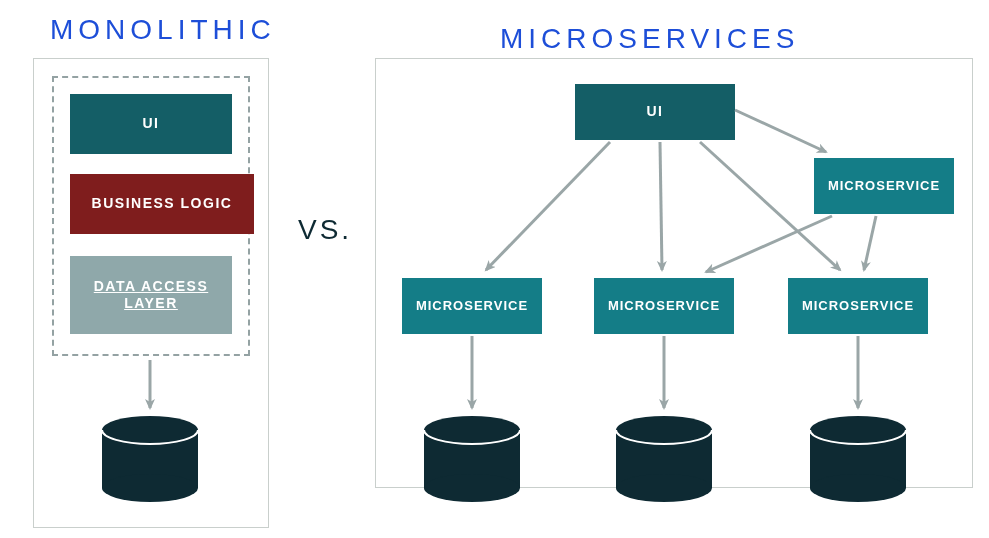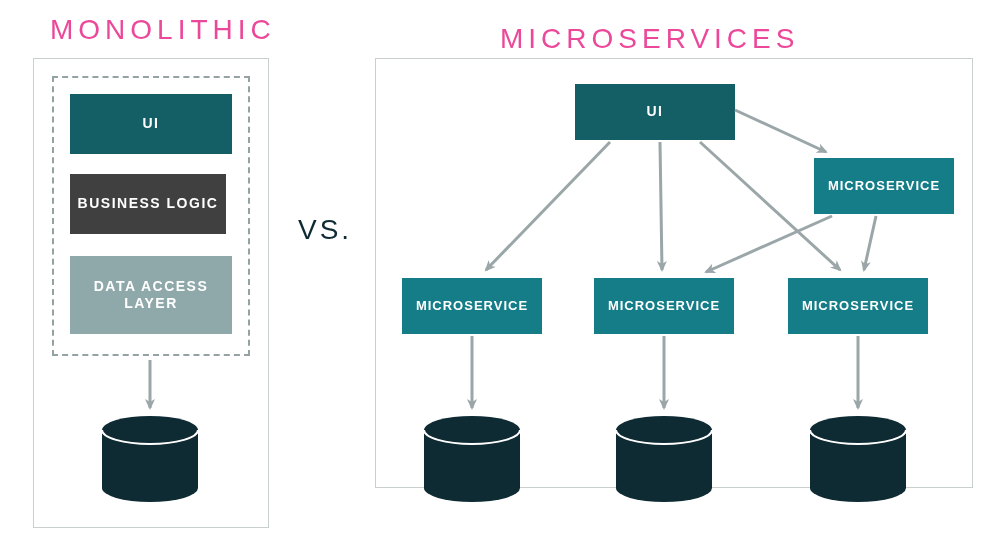--- a/index.html
+++ b/index.html
@@ -9,21 +9,21 @@
     background: #ffffff;
     font-family: "Helvetica Neue", Arial, sans-serif;
     position: relative;
     overflow: hidden;
   }
   .title {
     position: absolute;
     font-size: 28px;
     font-weight: 300;
     letter-spacing: 5px;
-    color: #ec4899;
+    color: #1d4ed8;
   }
   .panel {
     position: absolute;
     border: 1px solid #c9cfcc;
     background: #ffffff;
   }
   .dashed {
     position: absolute;
     border: 2px dashed #94a2a3;
   }
@@ -62,22 +62,22 @@
 <div class="title" style="left:50px; top:14px;">MONOLITHIC</div>
 <div class="title" style="left:500px; top:14px;margin-top:9px;">MICROSERVICES</div>
 
 <div class="vs" style="left:298px; top:190px;">VS.</div>
 
 <div class="panel" style="left:33px; top:58px; width:236px; height:470px;"></div>
 
 <div class="dashed" style="left:52px; top:76px; width:198px; height:280px;"></div>
 
 <div class="box" style="left:70px; top:94px; width:162px; height:60px; background:#145e66;">UI</div>
-<div class="box" style="left:70px; top:174px; width:156px; height:60px; background:#404040;">BUSINESS LOGIC</div>
-<div class="box" style="left:70px; top:256px; width:162px; height:78px; background:#8fa8aa;">DATA ACCESS LAYER</div>
+<div class="box" style="left:70px; top:174px; width:184px; height:60px; background:#7f1d1d;">BUSINESS LOGIC</div>
+<div class="box" style="left:70px; top:256px; width:162px; height:78px; background:#8fa8aa;text-decoration:underline;">DATA ACCESS LAYER</div>
 
 <div class="panel" style="left:375px; top:58px; width:598px; height:430px;"></div>
 
 <div class="box" style="left:575px; top:84px; width:160px; height:56px; background:#145e66;">UI</div>
 <div class="box small" style="left:814px; top:158px; width:140px; height:56px; background:#147d87;">MICROSERVICE</div>
 <div class="box small" style="left:402px; top:278px; width:140px; height:56px; background:#147d87;">MICROSERVICE</div>
 <div class="box small" style="left:594px; top:278px; width:140px; height:56px; background:#147d87;">MICROSERVICE</div>
 <div class="box small" style="left:788px; top:278px; width:140px; height:56px; background:#147d87;">MICROSERVICE</div>
 
 <svg class="overlay" viewBox="0 0 989 538">

